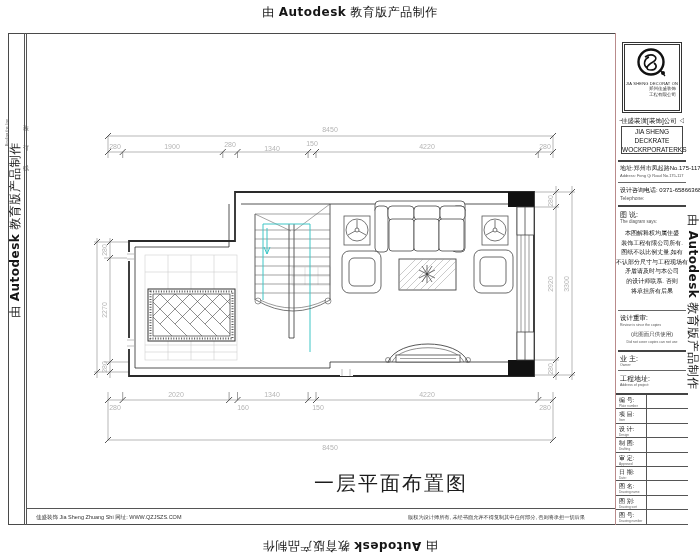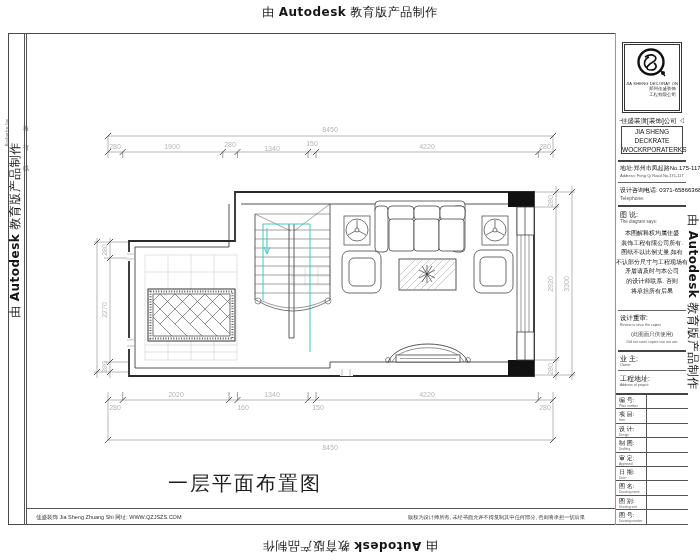--- a/index.html
+++ b/index.html
@@ -13,21 +13,21 @@
   .wm-top{top:4px;left:0;width:700px;text-align:center;}
   .wm-bottom{top:537px;left:0;width:700px;text-align:center;transform:rotate(180deg);}
   .wm-left{left:-101px;top:223px;width:230px;height:14px;text-align:center;transform:rotate(-90deg);}
   .wm-right{left:579px;top:295px;width:230px;height:14px;text-align:center;transform:rotate(90deg);}
   
   .sheet{position:absolute;left:8px;top:33px;width:678px;height:492px;border:1px solid #4a4a4a;box-sizing:border-box;}
   .binding-line{position:absolute;left:24px;top:33px;width:3px;height:492px;border-left:1px solid #555;border-right:1px solid #555;box-sizing:border-box;}
   .binding-chars{position:absolute;left:21px;top:120px;font-size:6px;color:#555;writing-mode:vertical-rl;letter-spacing:20px;}
   .binding-en{position:absolute;left:-29px;top:130px;width:70px;font-size:4px;color:#777;text-align:center;transform:rotate(-90deg);white-space:nowrap;}
   
-  .plan-title{position:absolute;left:168px;top:470px;width:300px;text-align:left;
+  .plan-title{position:absolute;left:168px;top:470px;width:300px;text-align:right;
     font-size:20px;letter-spacing:2px;color:#1c1c1c;font-family:"Liberation Serif", serif;}
   
   .footer-line{position:absolute;left:26px;top:508px;width:589px;border-top:1px solid #555;}
   .footer-text{position:absolute;top:514px;font-size:5.5px;color:#333;white-space:nowrap;}
   .footer-left{left:36px;}
   .footer-right{left:408px;font-size:5.2px;}
   
   .tblock{position:absolute;left:615px;top:33px;width:72px;height:492px;box-sizing:border-box;
     border-left:1px solid #b98b8b;background:#fff;font-size:6px;color:#222;}
   .tblock *{box-sizing:border-box;}

